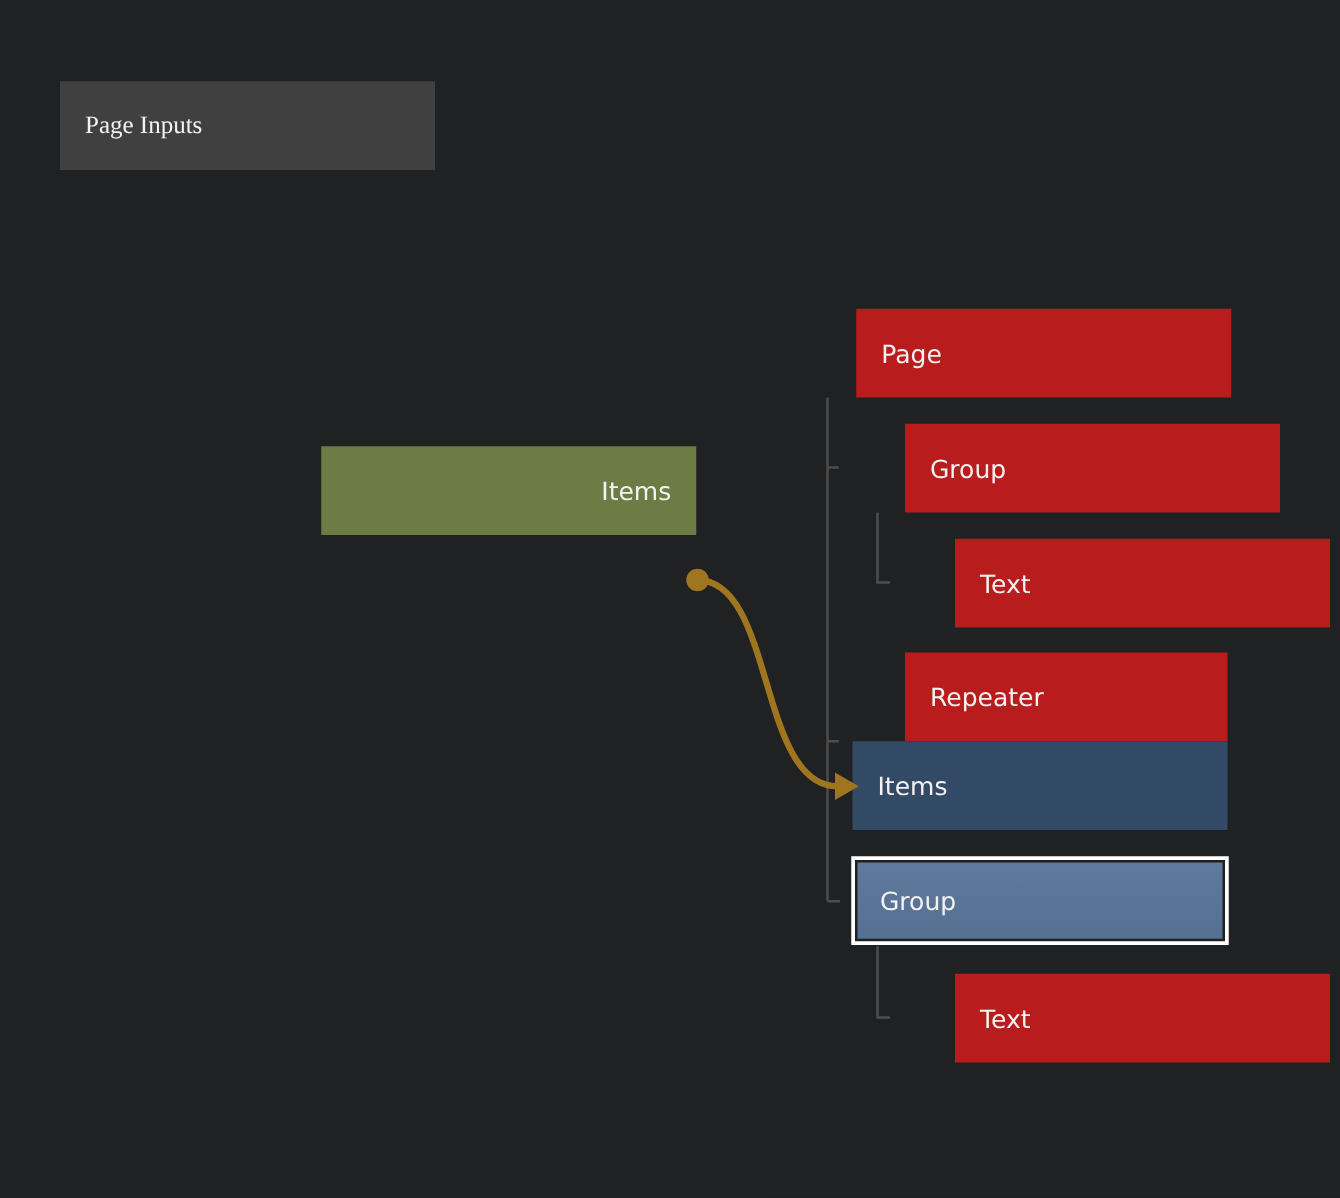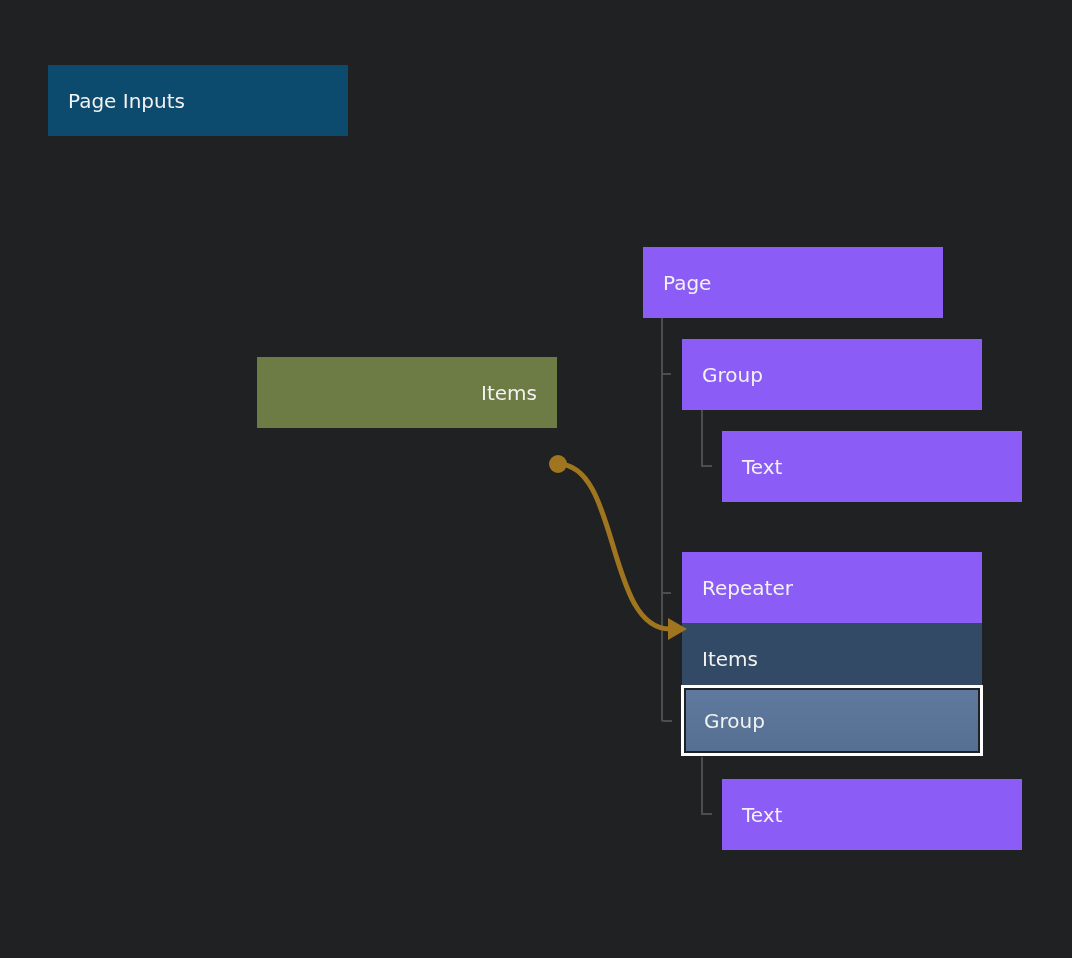--- a/index.html
+++ b/index.html
@@ -22,24 +22,24 @@
     font-size: 20px;
   }
   .node-row {
     height: 71px;
     display: flex;
     align-items: center;
     padding: 0 20px;
     box-sizing: border-box;
   }
   .row-right { justify-content: flex-end; }
-  .purple  { background: #0c4a6e; }
+  .purple  { background: #404040; font-family: Liberation Serif, serif; }
   .olive-header { background: #74854b; }
   .olive-row    { background: #6d7c45; }
-  .blue-header  { background: #8b5cf6; }
+  .blue-header  { background: #b91c1c; margin-left: 42px; }
   .blue-row     { background: #324a66; }
   .selected {
     background: linear-gradient(#5f7a9e, #546f90);
     border: 3px solid #ffffff;
     box-shadow: inset 0 0 0 2px #202122;
   }
   .selected .node-row { height: 65px; }
   .wires {
     position: absolute;
     left: 0; top: 0;
@@ -76,21 +76,21 @@
       <span>Group</span>
     </div>
   </div>
 
   <div class="node blue-header" style="left:722px; top:431px;">
     <div class="node-row">
       <span>Text</span>
     </div>
   </div>
 
-  <div class="node" style="left:682px; top:552px;">
+  <div class="node" style="left:682px; top:522px;">
     <div class="node-row blue-header">
       <span>Repeater</span>
     </div>
     <div class="node-row blue-row">
       <span>Items</span>
     </div>
   </div>
 
   <div class="node selected" style="left:681px; top:685px; width:302px;">
     <div class="node-row">

